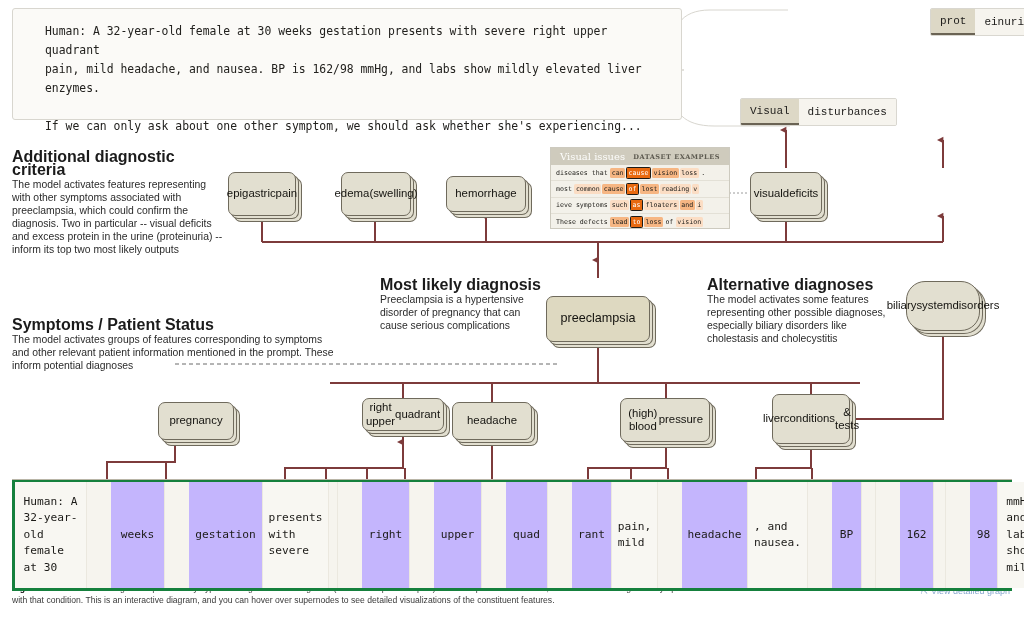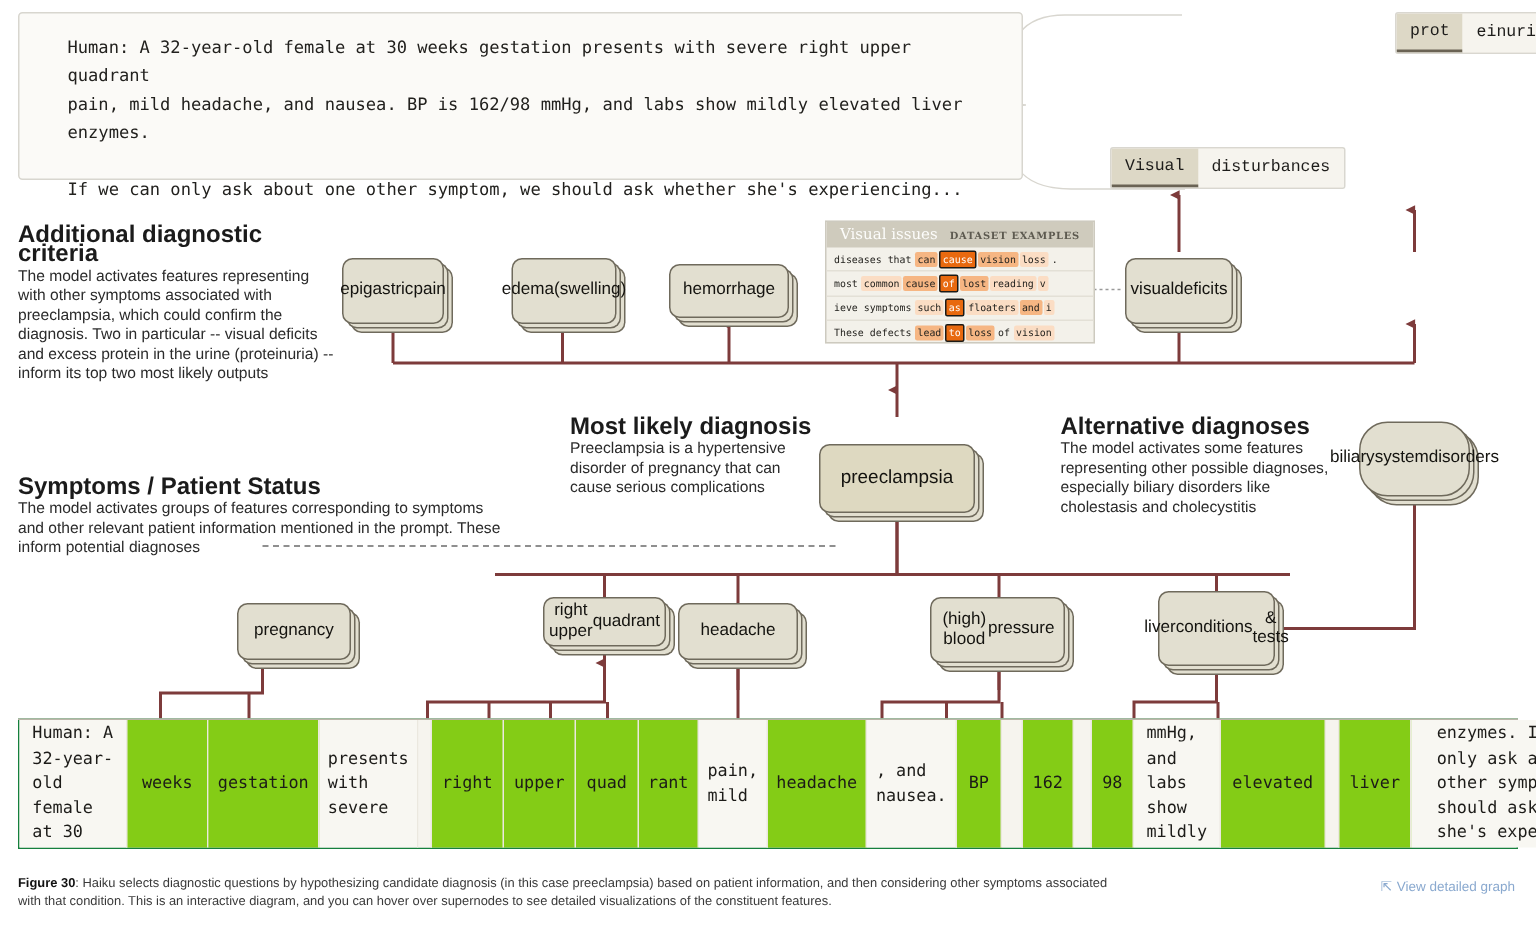--- a/index.html
+++ b/index.html
@@ -80,32 +80,32 @@
     font-family:"DejaVu Sans Mono","Liberation Mono",monospace;font-size:6.6px;
     color:#24231f;padding-left:3px;white-space:nowrap;overflow:hidden;}
   .ds-line span{padding:1px 1.5px;margin:0 .5px;border-radius:1.5px;}
   .w0{background:transparent;}
   .w1{background:#fbddc4;}
   .w2{background:#f6b683;}
   .w4{background:#e8690f;color:#fff;border:1px solid #1d1b17;border-radius:6px;padding:0px 3px;}
 
   
   #strip{
-    position:absolute;left:12px;top:479px;width:1000px;height:87px;
-    background:#f6f4ee;border:1px solid #15803d;box-sizing:border-box;
+    position:absolute;left:12px;top:479px;width:1000px;height:112px;
+    background:#f6f4ee;border:3px solid #15803d;box-sizing:border-box;
     display:flex;align-items:stretch;z-index:2;
   }
   .cell{
     display:flex;align-items:center;justify-content:center;
     font-family:"DejaVu Sans Mono","Liberation Mono",monospace;
     font-size:11.2px;line-height:16.5px;color:#1c1b18;
     box-sizing:border-box;padding:0 4px;white-space:pre-wrap;text-align:left;
     border-right:1px solid #ebe8df;
   }
-  .cell.lit{background:#84cc16;}
+  .cell.lit{background:#c4b5fd;margin-left:24px;}
   .cell.dim{background:#f8f7f2;}
   .cell.gap{background:#f6f4ee;}
 
   
   #caption{position:absolute;left:12px;top:583px;width:740px;
     font-size:8.6px;line-height:11.6px;color:#3a3a3a;}
   #caption b{color:#111;}
   #view-graph{position:absolute;right:14px;top:586px;font-size:9px;color:#8aa9cf;
     display:flex;align-items:center;gap:3px;cursor:pointer;}
   #strip-topline{position:absolute;left:12px;top:479px;width:1000px;height:1px;background:#b9b5a7;z-index:5;}

